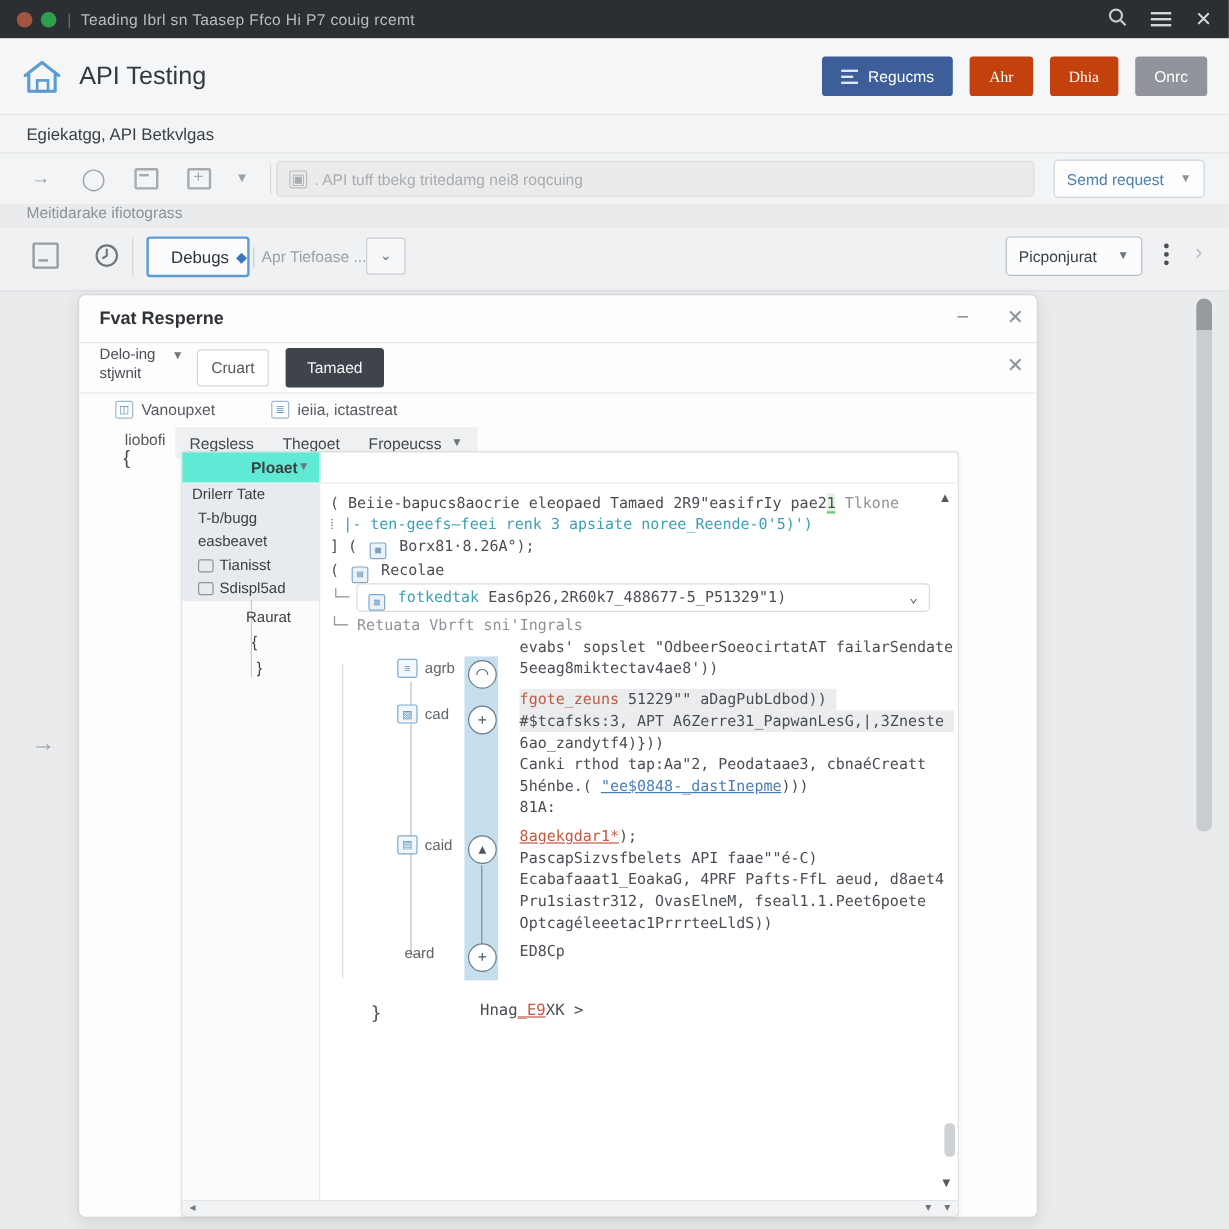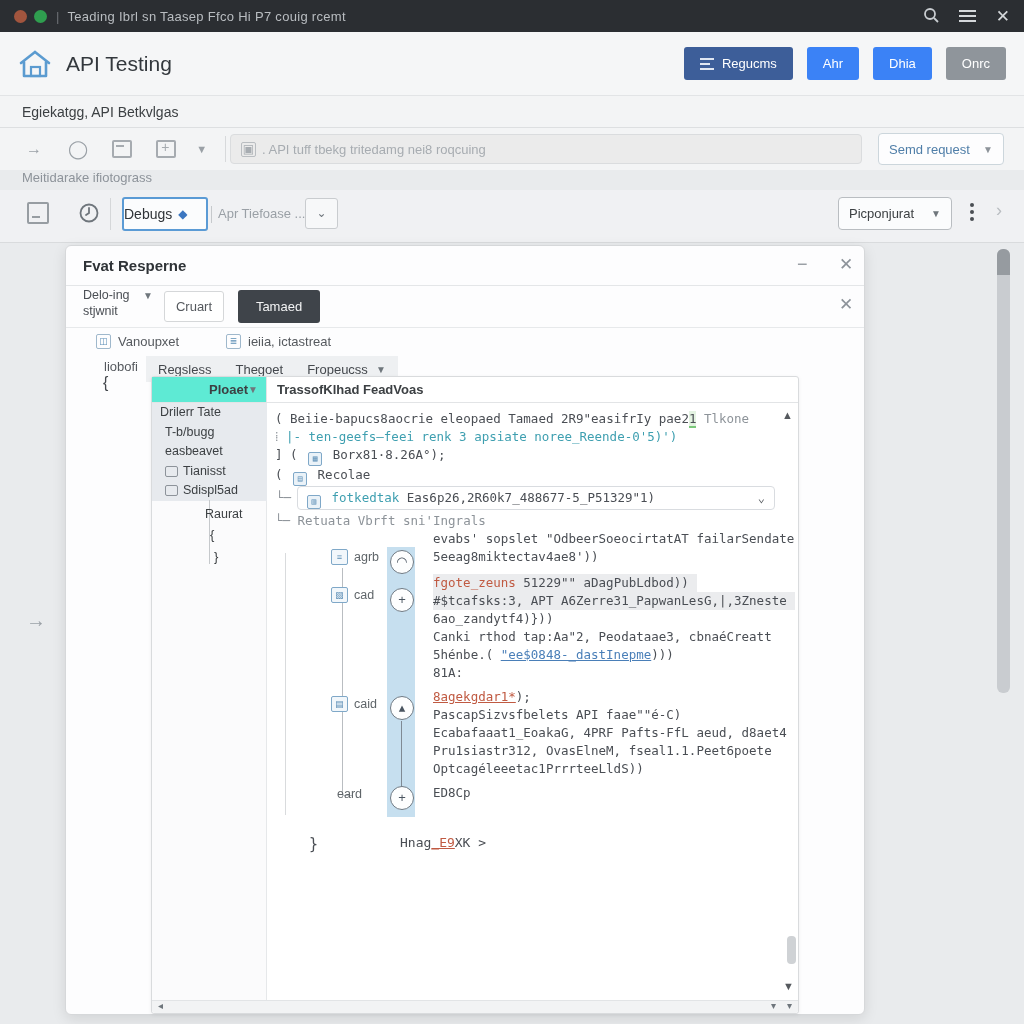--- a/index.html
+++ b/index.html
@@ -22,21 +22,21 @@
   
   .appheader { position:absolute; left:0; top:32px; width:1024px; height:64px;
     background:#f5f6f7; border-bottom:1px solid #e2e4e6;
     display:flex; align-items:center; padding:0 18px; }
   .home-ico { width:34px; height:30px; margin-right:14px; }
   .app-title { font-size:21px; color:#33383d; }
   .hdr-btns { margin-left:auto; display:flex; gap:14px; }
   .hbtn { height:33px; border:none; border-radius:3px; font-size:13px;
     padding:0 16px; color:#fff; display:flex; align-items:center; gap:8px; }
   .hbtn.blue { background:#3d5e99; }
-  .hbtn.dark { background:#3b82f6; }
+  .hbtn.dark { background:#c2410c;font-family:Liberation Serif, serif; }
   .hbtn.gray { background:#8f959b; }
   .flt i { display:block; width:14px; height:2px; background:#dfe6f2; margin:3px 0; }
   .flt i:nth-child(2){ width:10px; }
 
   
   .subheader { position:absolute; left:0; top:96px; width:1024px; height:32px;
     background:#f3f4f5; border-bottom:1px solid #dddfe1; display:flex;
     align-items:center; padding:0 22px; font-size:14px; color:#3c4043; }
   .toolbar { position:absolute; left:0; top:128px; width:1024px; height:42px;
     background:#f3f4f5; display:flex; align-items:center; }
@@ -66,21 +66,21 @@
   .sectoolbar { position:absolute; left:0; top:190px; width:1024px; height:53px;
     background:#f0f1f3; border-bottom:1px solid #d9dbdd; }
   .sq-ico { position:absolute; left:27px; top:12px; width:22px; height:22px;
     border:2px solid #979da2; border-radius:2px; }
   .sq-ico::after{ content:""; position:absolute; left:3px; bottom:4px; width:8px;
     height:2px; background:#979da2; }
   .clock { position:absolute; left:78px; top:12px; }
   .v-div { position:absolute; left:110px; top:8px; width:1px; height:32px; background:#d5d7d9; }
   .debug-btn { position:absolute; left:122px; top:7px; width:86px; height:34px;
     background:#fbfcfd; border:2px solid #5b9bd5; border-radius:3px; font-size:14px;
-    color:#2f3337; display:flex; align-items:center; justify-content:flex-start; gap:6px; }
+    color:#2f3337; display:flex; align-items:center; justify-content:flex-end; gap:6px; }
   .debug-btn .dia { color:#3b76c0; font-size:12px; }
   .coll-label { position:absolute; left:218px; top:16px; font-size:13px; color:#9aa0a6; }
   .coll-label::before{ content:""; position:absolute; left:-7px; top:0; width:1px;
     height:17px; background:#c6c9cc; }
   .dd-btn { position:absolute; left:305px; top:8px; width:33px; height:31px;
     background:#f7f8f9; border:1px solid #c9cccf; border-radius:3px; color:#6f767c;
     font-size:12px; text-align:center; line-height:29px; }
   .env-btn { position:absolute; left:838px; top:7px; width:114px; height:33px;
     background:#fbfcfd; border:1px solid #b9bdc1; border-radius:4px; font-size:13px;
     color:#3c4043; display:flex; align-items:center; justify-content:space-between;
@@ -352,21 +352,20 @@
       </span>
     </div>
     <span class="dlg-brace">{</span>
 
     <div class="inner-panel">
       <div class="panel-header">
         <div class="ph-left">
           <span>Ploaet</span>
           <span class="caret">▼</span>
         </div>
-        <div class="ph-right">TrassofKlhad FeadVoas</div>
       </div>
 
       <div class="panel-body">
 
         <div class="tree-col">
           <div class="tree-hl"></div>
           <div class="tree-items">
               <div class="tree-item ti-0">
                 <span>Drilerr Tate</span>
               </div>

